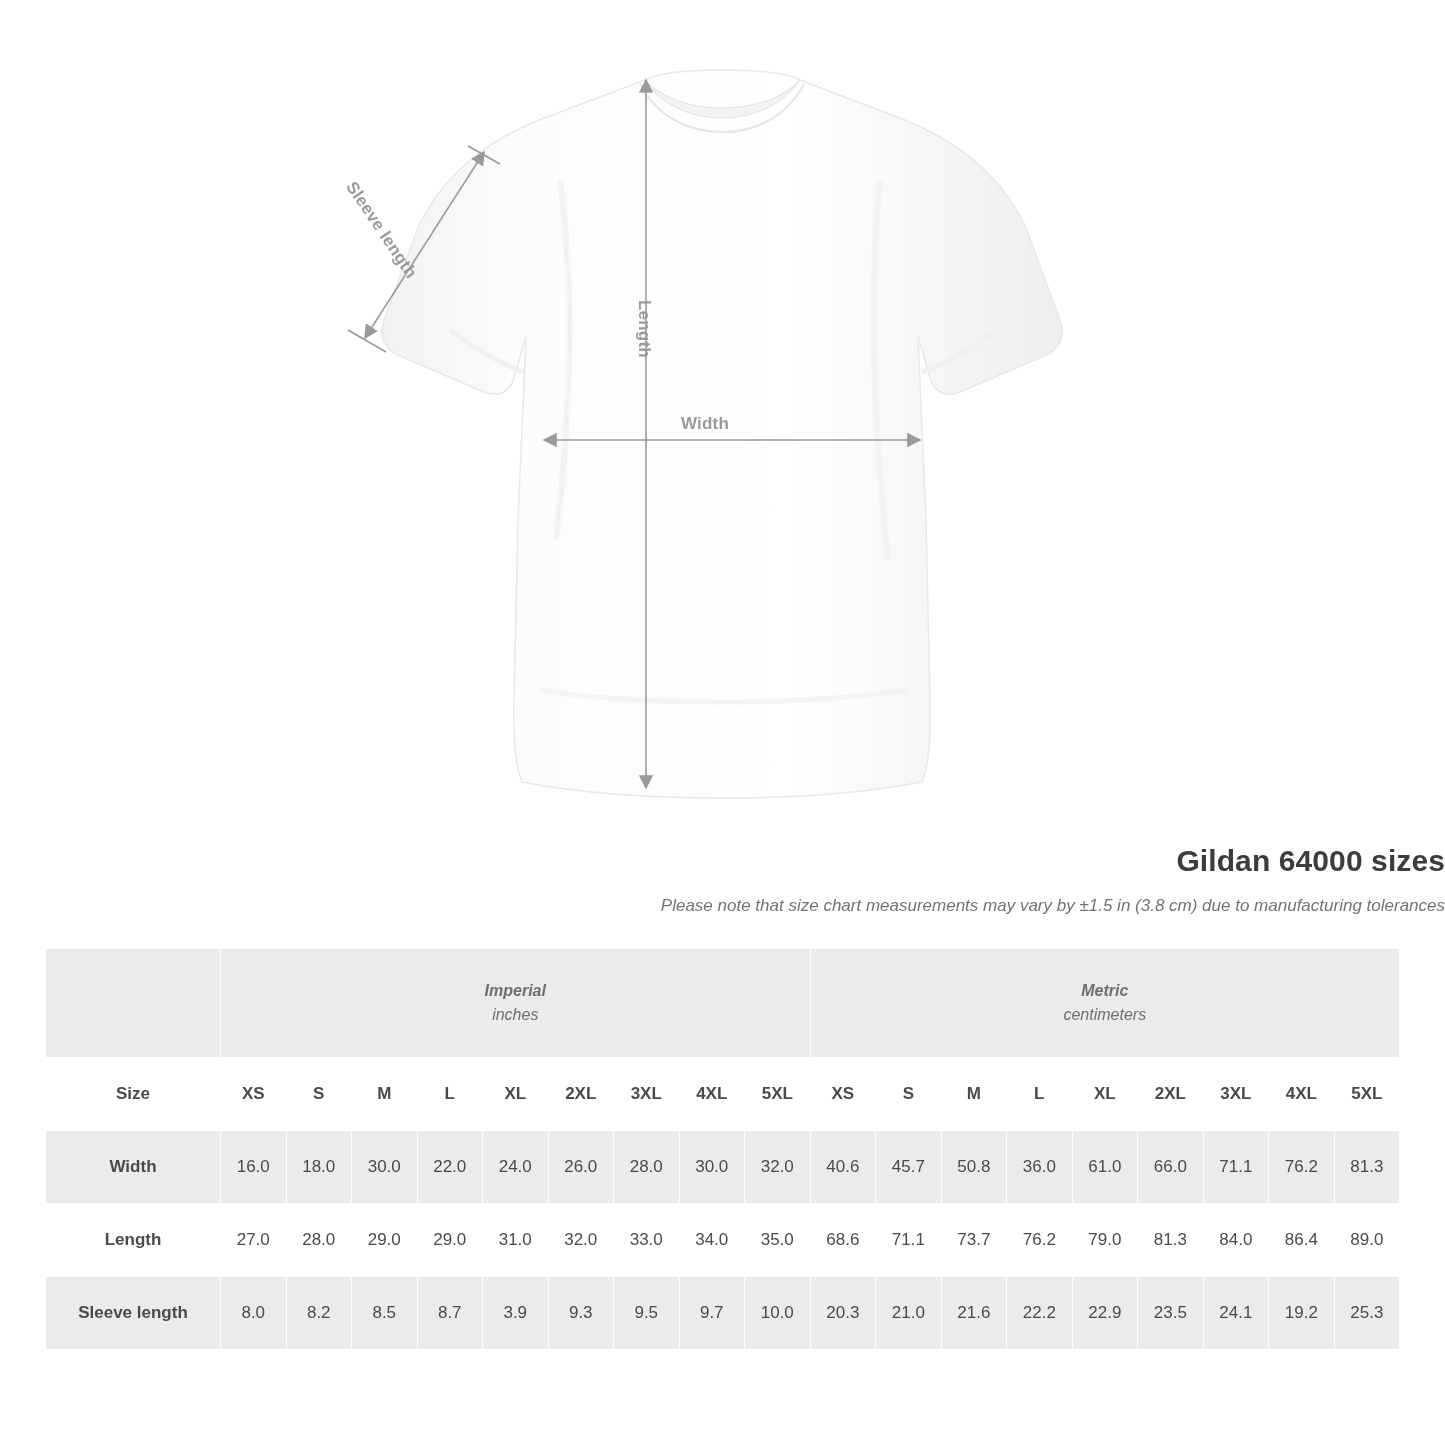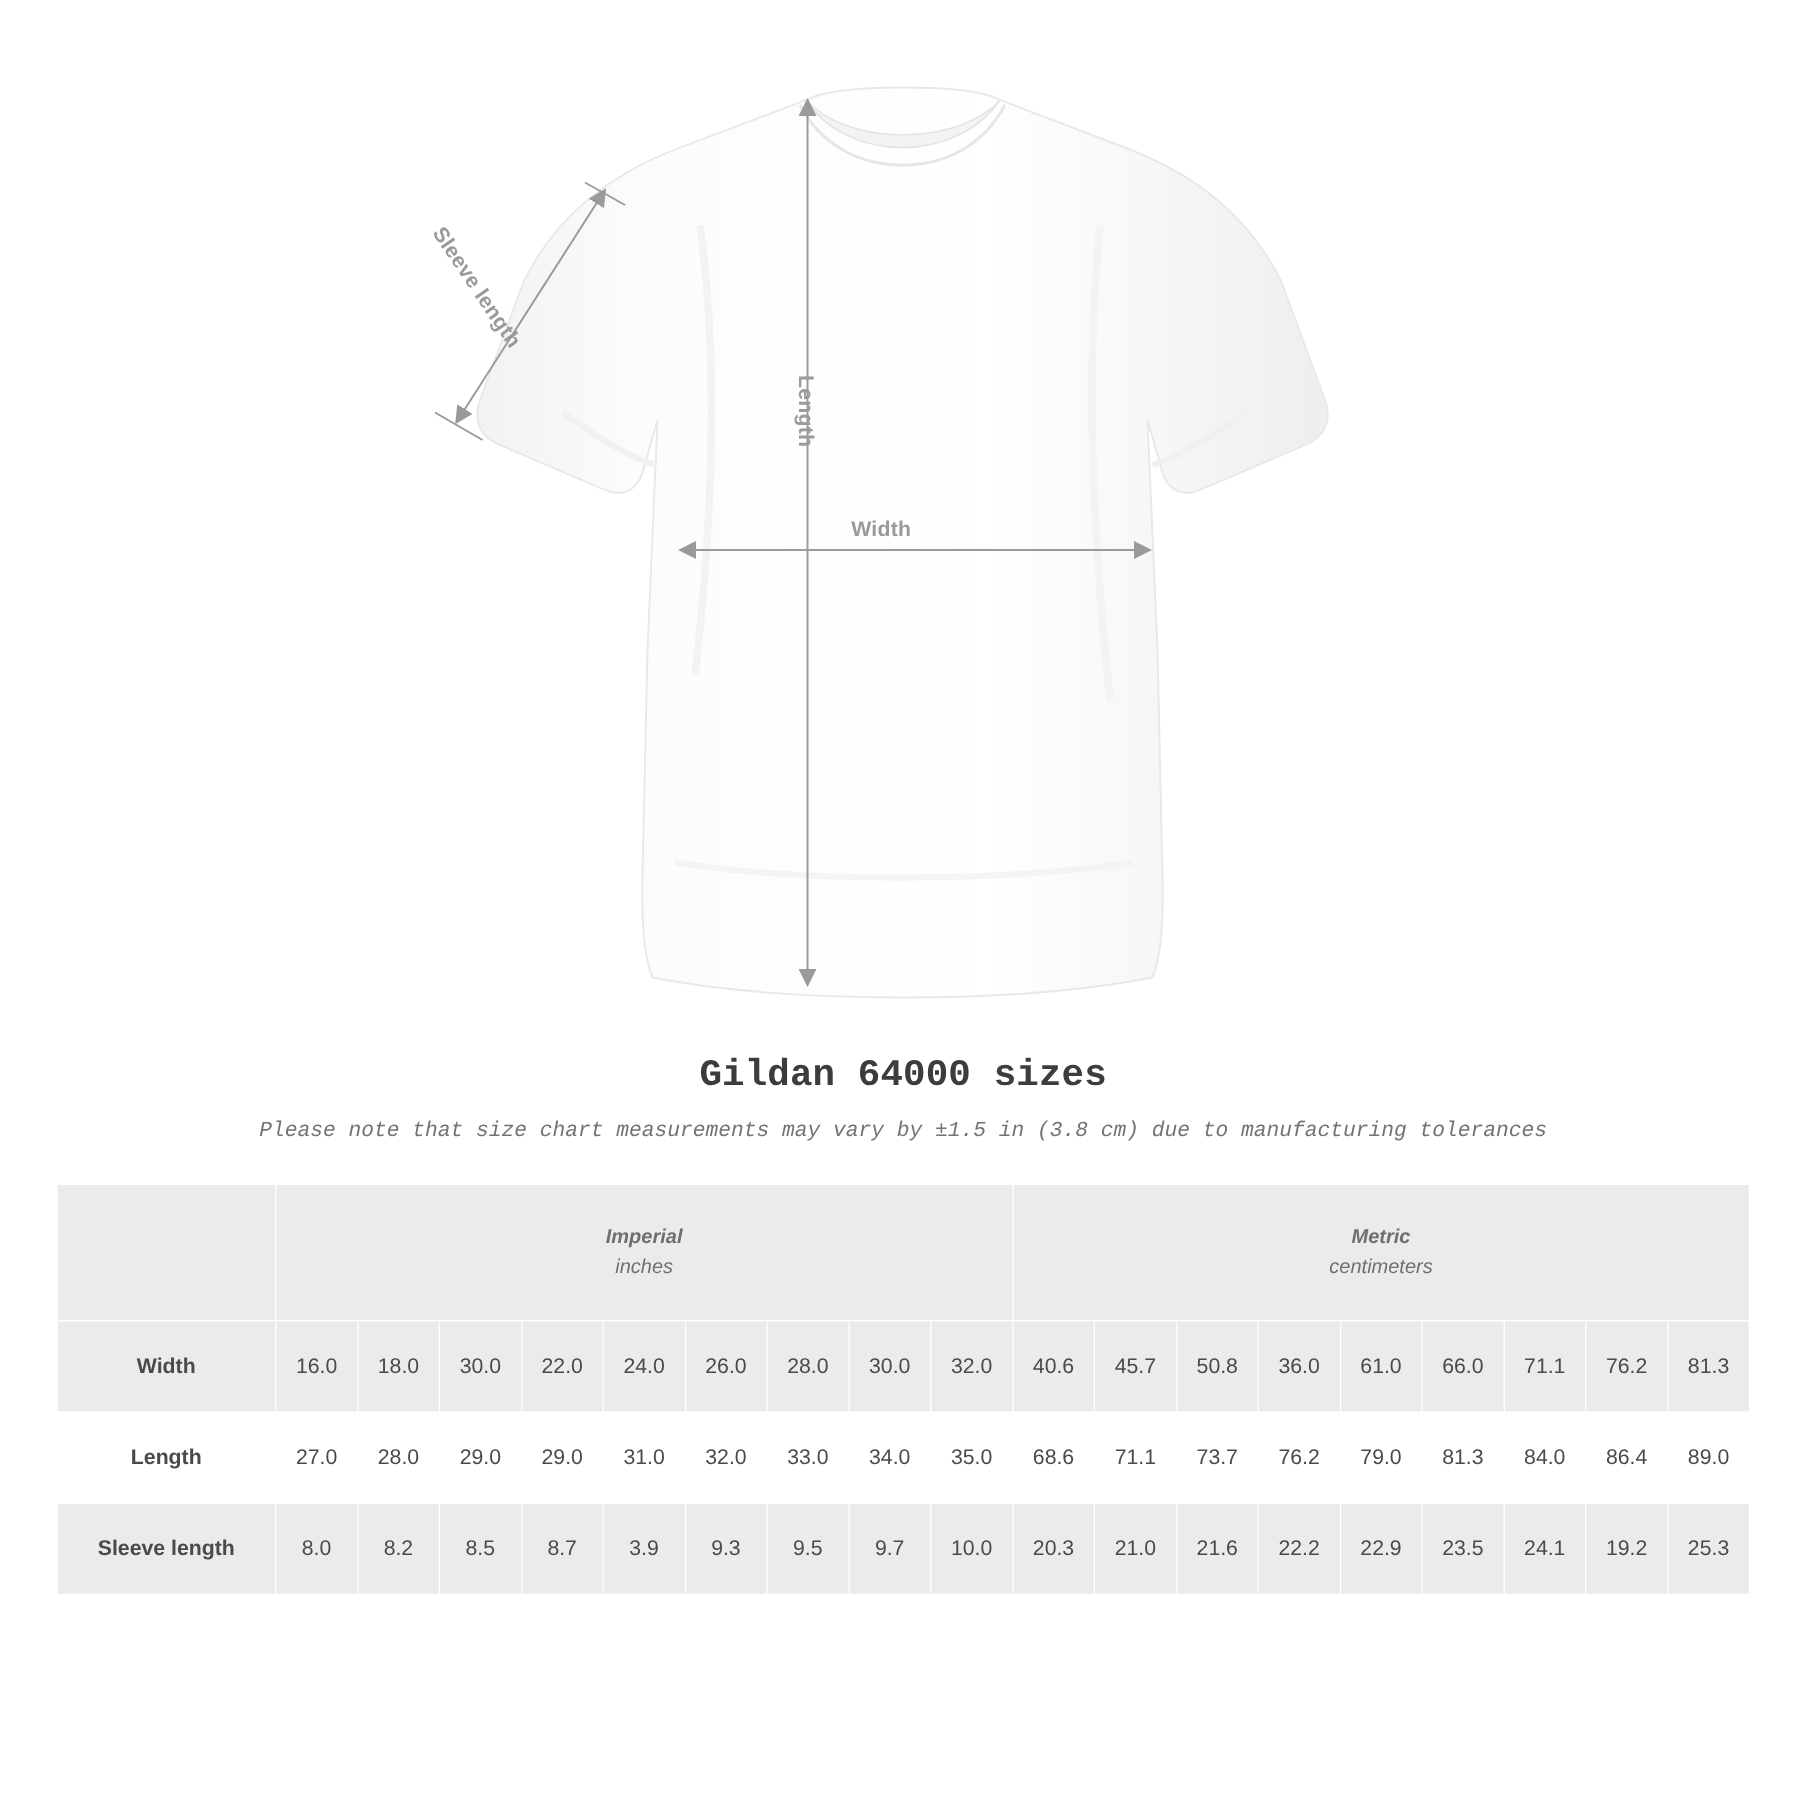--- a/index.html
+++ b/index.html
@@ -52,23 +52,22 @@
     transform: rotate(90deg);
     transform-origin: left top;
   }
   .dim-label.width {
     left: 681px;
     top: 414px;
   }
 
   
   .title-block {
-    text-align: center;
+    text-align: right;
     margin-top: 24px;
-    font-family: Liberation Mono, monospace;
   }
   .chart-title {
     font-size: 30px;
     font-weight: bold;
     color: #3c3c3c;
     margin: 0;
     letter-spacing: .1px;
   }
   .chart-note {
     font-size: 17px;
@@ -251,20 +250,41 @@
           <td class="unit-head" colspan="9">
             <div class="unit-system">Imperial</div>
             <div class="unit-sub">inches</div>
           </td>
           <td class="unit-head" colspan="9">
             <div class="unit-system">Metric</div>
             <div class="unit-sub">centimeters</div>
           </td>
         </tr>
 
+        <tr class="row-head">
+          <td class="rowlabel">Size</td>
+          <td>XS</td>
+          <td>S</td>
+          <td>M</td>
+          <td>L</td>
+          <td>XL</td>
+          <td>2XL</td>
+          <td>3XL</td>
+          <td>4XL</td>
+          <td>5XL</td>
+          <td>XS</td>
+          <td>S</td>
+          <td>M</td>
+          <td>L</td>
+          <td>XL</td>
+          <td>2XL</td>
+          <td>3XL</td>
+          <td>4XL</td>
+          <td>5XL</td>
+        </tr>
 
         <tr class="band">
           <td class="rowlabel">Width</td>
           <td>16.0</td>
           <td>18.0</td>
           <td>30.0</td>
           <td>22.0</td>
           <td>24.0</td>
           <td>26.0</td>
           <td>28.0</td>

